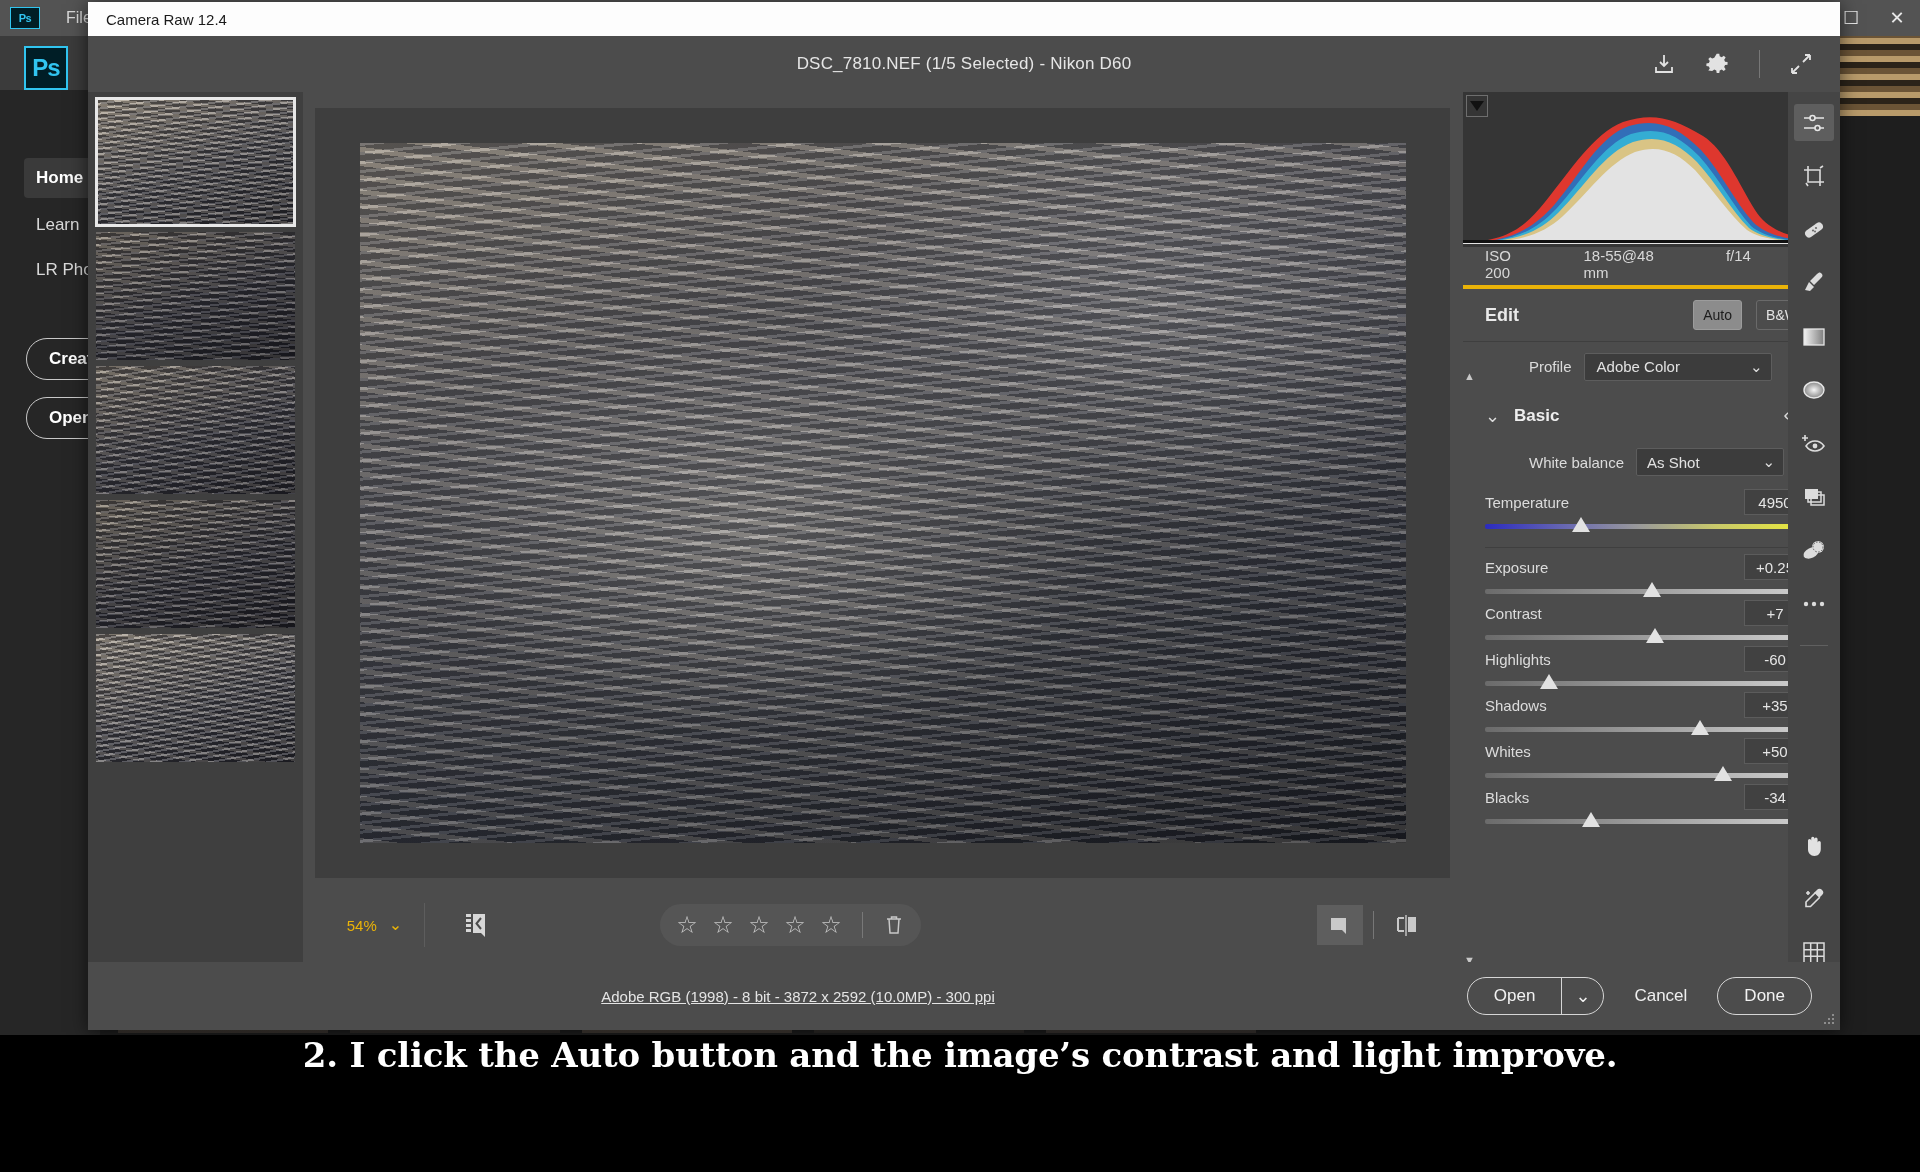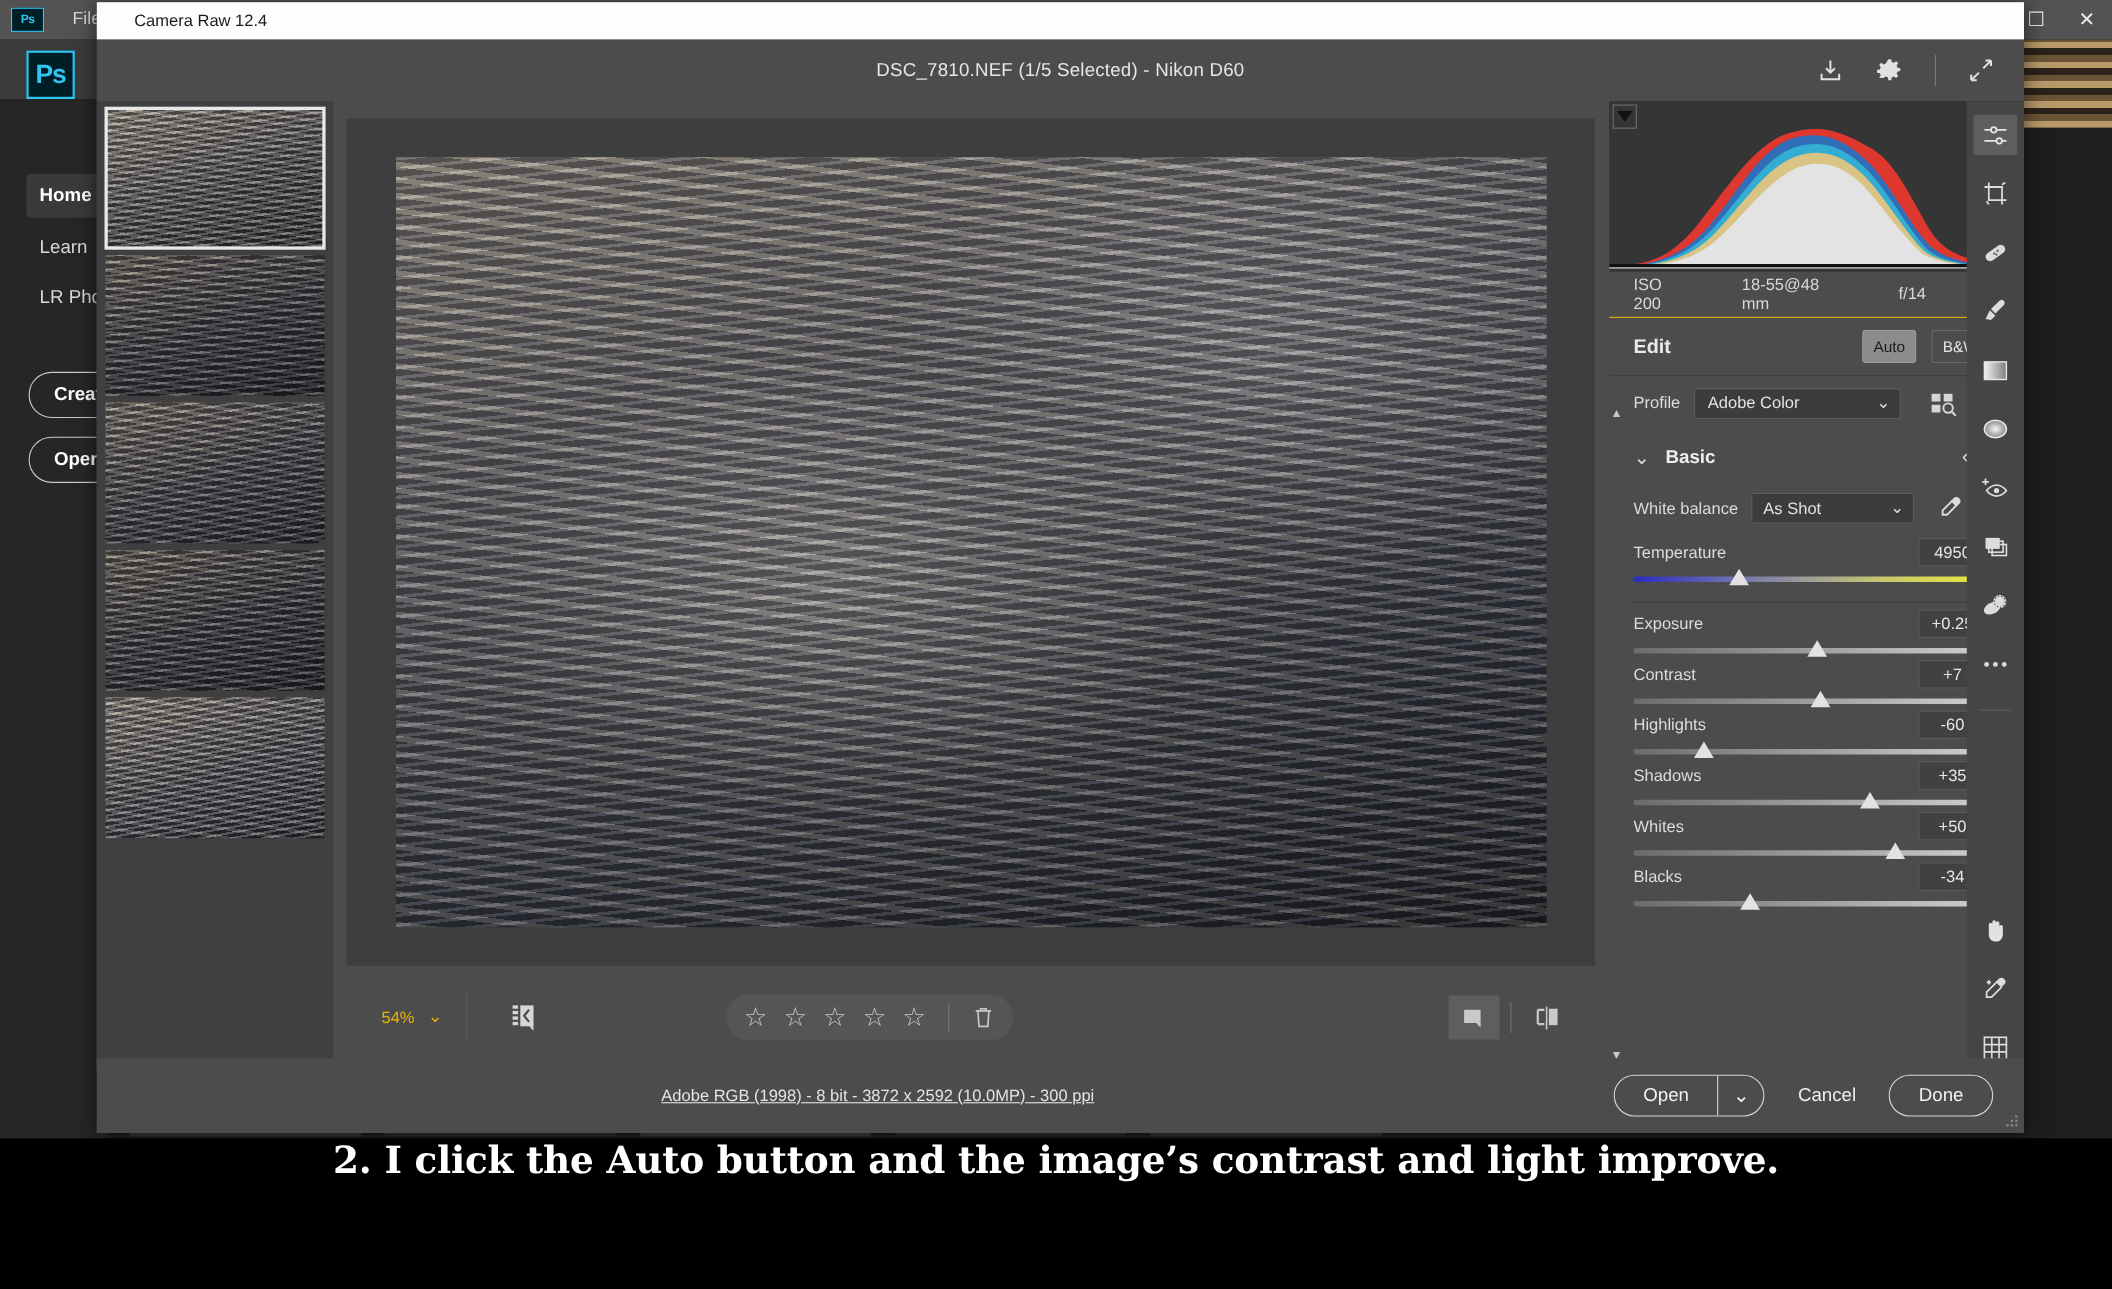--- a/index.html
+++ b/index.html
@@ -29,21 +29,21 @@
   .ps-nav.active { background: #3a3a3a; border-radius:4px; font-weight:bold; color:#fff; }
   .ps-pill { position:absolute; left: 26px; width: 150px; height: 42px; border: 1.5px solid #c9c9c9;
      border-radius: 21px; color:#fff; font-size:17px; font-weight:bold; display:flex; align-items:center;
      padding-left: 22px; }
   #ps-filmrow { position:absolute; left: 100px; bottom: 0px; width: 1820px; height: 32px; background:#1e1e1e; display:flex; gap: 22px; padding-left:18px;}
   .ps-film-thumb { width: 210px; height: 30px; }
 
   
   #acr { position: absolute; left: 88px; top: 2px; width: 1752px; height: 1028px;
      background: #4c4c4c; box-shadow: 0 2px 18px rgba(0,0,0,.6); }
-  #acr-titlebar { height: 34px; background: #fdfdfd; display:flex; align-items:center; padding-left: 34px; }
+  #acr-titlebar { height: 34px; background: #fdfdfd; display:flex; align-items:center; padding-left: 18px; }
   #acr-title { font-size: 15px; color:#1a1a1a; }
   #acr-header { height: 56px; background: #4c4c4c; display:flex; align-items:center; justify-content:center; position:relative; }
   #acr-filetitle { color:#e6e6e6; font-size: 17px; letter-spacing:.2px; }
   #acr-header-tools { position:absolute; right: 26px; top:0; height:56px; display:flex; align-items:center; gap: 28px; }
   .hdr-ico { width: 26px; height: 26px; display:flex; align-items:center; justify-content:center; }
   .hdr-sep { width:1px; height: 28px; background:#777; }
 
   #acr-body { position:absolute; left:0; top:90px; width: 1752px; height: 880px; background:#4c4c4c; }
 
   
@@ -66,28 +66,28 @@
   .view-btn.active { background:#5e5e5e; }
   .vg-sep { width:1px; height: 28px; background:#777; margin: 0 6px; }
 
   
   #rightpanel { position:absolute; left: 1375px; top: 0; width: 377px; height: 880px; background: #4c4c4c; }
   #histo-wrap { position: relative; width: 377px; height: 155px; background: #353535; }
   #histo { position:absolute; left: 0; top: 0; width: 377px; height: 152px; }
   .clip-tri { position:absolute; top: 3px; width: 22px; height:22px; border:1px solid #6e6e6e; display:flex;align-items:center;justify-content:center;}
   #clip-l { left: 3px; } #clip-r { right: 3px; }
   .tri-shape { width:0;height:0;border-left:7px solid transparent;border-right:7px solid transparent;border-bottom:10px solid #111; }
-  #exif-row { height: 42px; background: #4c4c4c; display:flex; align-items:center; color:#d8d8d8; font-size:15px; padding-left: 22px; gap: 44px; border-bottom: 1px solid #eab308;}
+  #exif-row { height: 42px; background: #4c4c4c; display:flex; color:#d8d8d8; font-size:15px; padding-left: 22px; gap: 44px; border-bottom: 4px solid #eab308;}
   #edit-header { height: 52px; display:flex; align-items:center; padding: 0 0 0 22px; position:relative;}
   #edit-title { font-size: 18px; font-weight: bold; color: #e9e9e9; }
   .tgl-btn { position:absolute; height: 30px; min-width: 46px; border: 1px solid #6a6a6a; border-radius: 3px;
      display:flex; align-items:center; justify-content:center; font-size:14px; color:#e3e3e3; padding: 0 9px; }
   .tgl-btn.on { background: #8c8c8c; color:#1c1c1c; border-color:#9c9c9c; }
   #profile-row { height: 50px; display:flex; align-items:center; padding-left: 22px; gap: 12px; border-top:1px solid #3f3f3f;}
-  .lbl { color:#dcdcdc; font-size:15px; }
+  .lbl { color:#dcdcdc; font-size:15px;margin-left:44px; }
   .dropdown { height: 28px; background: #3c3c3c; border: 1px solid #5d5d5d; border-radius: 2px;
      display:flex; align-items:center; justify-content:space-between; padding: 0 8px 0 10px; color:#e2e2e2; font-size:15px;}
   #basic-header { height: 50px; display:flex; align-items:center; padding-left: 22px; gap: 14px; position:relative;}
   #basic-title { font-size: 17px; font-weight:bold; color:#eee; }
   #basic-eye { position:absolute; right: 34px; }
 
   .wb-row { height: 42px; display:flex; align-items:center; padding-left: 22px; gap: 12px; }
   .slider-block { padding: 0 34px 0 22px; margin-top: 6px; }
   .slider-top { display:flex; align-items:center; justify-content:space-between; height: 26px; }
   .slider-name { color: #dcdcdc; font-size: 15px; }

